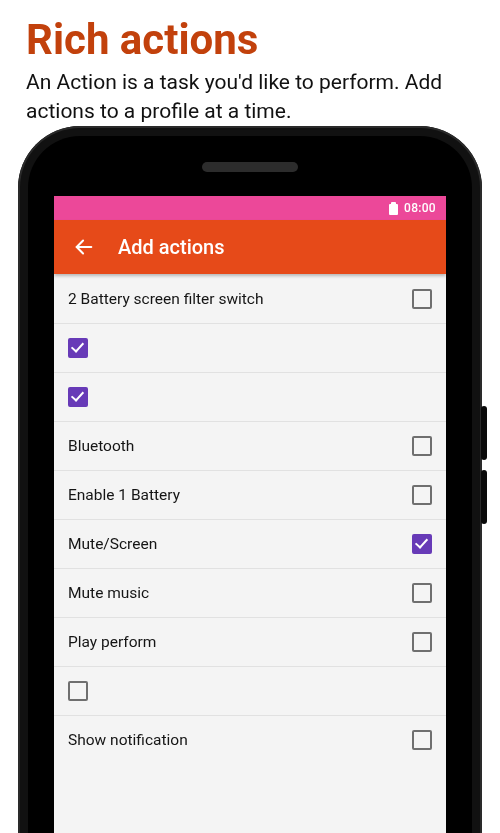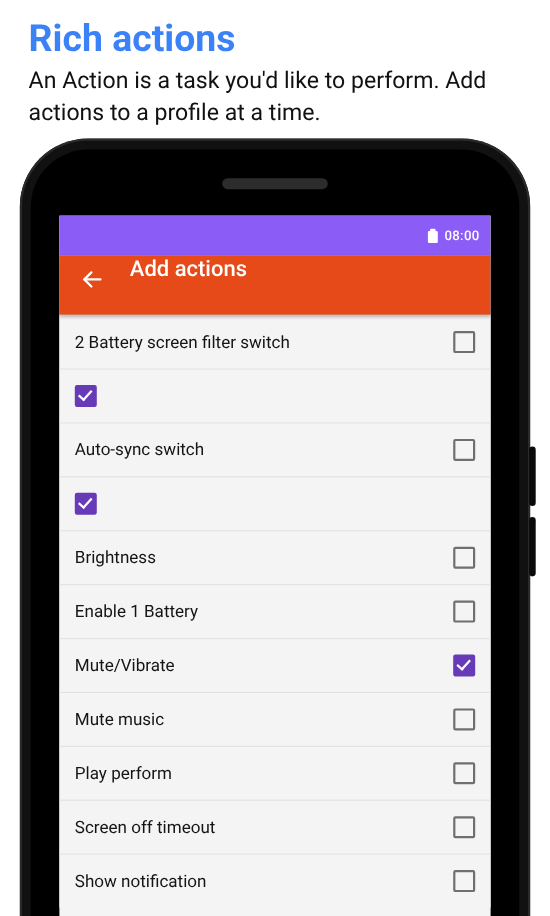--- a/index.html
+++ b/index.html
@@ -1,21 +1,21 @@
 <!DOCTYPE html>
 <html><head>
 <meta charset="utf-8">
 <style>
   * { box-sizing: border-box; margin: 0; padding: 0; }
   html, body { width: 500px; height: 833px; overflow: hidden; font-family: Roboto, "Helvetica Neue", Arial, sans-serif; background: #ffffff; }
 
   .page { width: 500px; height: 833px; position: relative; background: #ffffff; }
 
   .hero { padding: 18px 24px 6px 26px; }
-  .hero-title { color: #3b82f6; font-size: 34px; font-weight: 700; line-height: 1.05; }
+  .hero-title { color: #c2410c; font-size: 42px; font-weight: 700; line-height: 1.05; }
   .hero-sub   { color: #111; font-size: 21px; line-height: 1.38; margin-top: 6px; font-weight: 400; }
 
   .device-wrap { position: absolute; left: 18px; right: 18px; top: 126px; bottom: 0; }
   .device {
     position: absolute; left: 0; right: 0; top: 0; bottom: -40px;
     background: #111; border-radius: 62px 62px 0 0;
     box-shadow: inset 0 0 0 2px #2a2a2a;
   }
   .device-inner {
     position: absolute; left: 10px; right: 10px; top: 10px; bottom: 0;
@@ -30,38 +30,38 @@
   }
   .side-btn.a { top: 280px; height: 54px; }
   .side-btn.b { top: 344px; height: 54px; }
 
   .screen {
     position: absolute; left: 26px; right: 26px; top: 60px; bottom: 0;
     background: #f4f4f4; overflow: hidden;
   }
 
   .statusbar {
-    height: 36px; background: #8b5cf6; color: #fff;
+    height: 24px; background: #ec4899; color: #fff;
     display: flex; align-items: center; justify-content: flex-end;
     padding: 0 10px; font-size: 12px; gap: 6px;
   }
   .statusbar .battery { width: 9px; height: 13px; position: relative; }
   .statusbar .battery::before {
     content: ""; position: absolute; left: 0; right: 0; top: 2px; bottom: 0;
     background: #fff; border-radius: 1px;
   }
   .statusbar .battery::after {
     content: ""; position: absolute; left: 2px; right: 2px; top: 0; height: 2px;
     background: #fff; border-radius: 1px 1px 0 0;
   }
   .statusbar .time { font-weight: 500; letter-spacing: .3px; }
 
   .appbar {
     height: 54px; background: #E64A19; color: #fff;
-    display: flex; align-items: flex-start; padding: 0 8px;
+    display: flex; align-items: center; padding: 0 8px;
     box-shadow: 0 2px 3px rgba(0,0,0,.25);
     position: relative; z-index: 2;
   }
   .back-btn {
     width: 44px; height: 44px; display: flex; align-items: center; justify-content: center;
     cursor: pointer;
   }
   .back-btn svg { width: 22px; height: 22px; fill: none; stroke: #fff; stroke-width: 2.2; stroke-linecap: round; stroke-linejoin: round; }
   .appbar-title { font-size: 20px; font-weight: 500; margin-left: 12px; }
 
@@ -126,49 +126,44 @@
           </div>
 
           <div class="list" id="action-list">
               <div class="item" data-checked="false">
                 <span class="label">2 Battery screen filter switch</span>
                 <span class="cb"></span>
               </div>
               <div class="item" data-checked="true">
                 <span class="cb"></span>
               </div>
-              <div class="item" data-checked="false">
-                <span class="label">Auto-sync switch</span>
-                <span class="cb"></span>
-              </div>
               <div class="item" data-checked="true">
                 <span class="cb"></span>
               </div>
               <div class="item" data-checked="false">
-                <span class="label">Brightness</span>
+                <span class="label">Bluetooth</span>
                 <span class="cb"></span>
               </div>
               <div class="item" data-checked="false">
                 <span class="label">Enable 1 Battery</span>
                 <span class="cb"></span>
               </div>
               <div class="item" data-checked="true">
-                <span class="label">Mute/Vibrate</span>
+                <span class="label">Mute/Screen</span>
                 <span class="cb"></span>
               </div>
               <div class="item" data-checked="false">
                 <span class="label">Mute music</span>
                 <span class="cb"></span>
               </div>
               <div class="item" data-checked="false">
                 <span class="label">Play perform</span>
                 <span class="cb"></span>
               </div>
               <div class="item" data-checked="false">
-                <span class="label">Screen off timeout</span>
                 <span class="cb"></span>
               </div>
               <div class="item" data-checked="false">
                 <span class="label">Show notification</span>
                 <span class="cb"></span>
               </div>
             </div>
 
         </div>
       </div>

